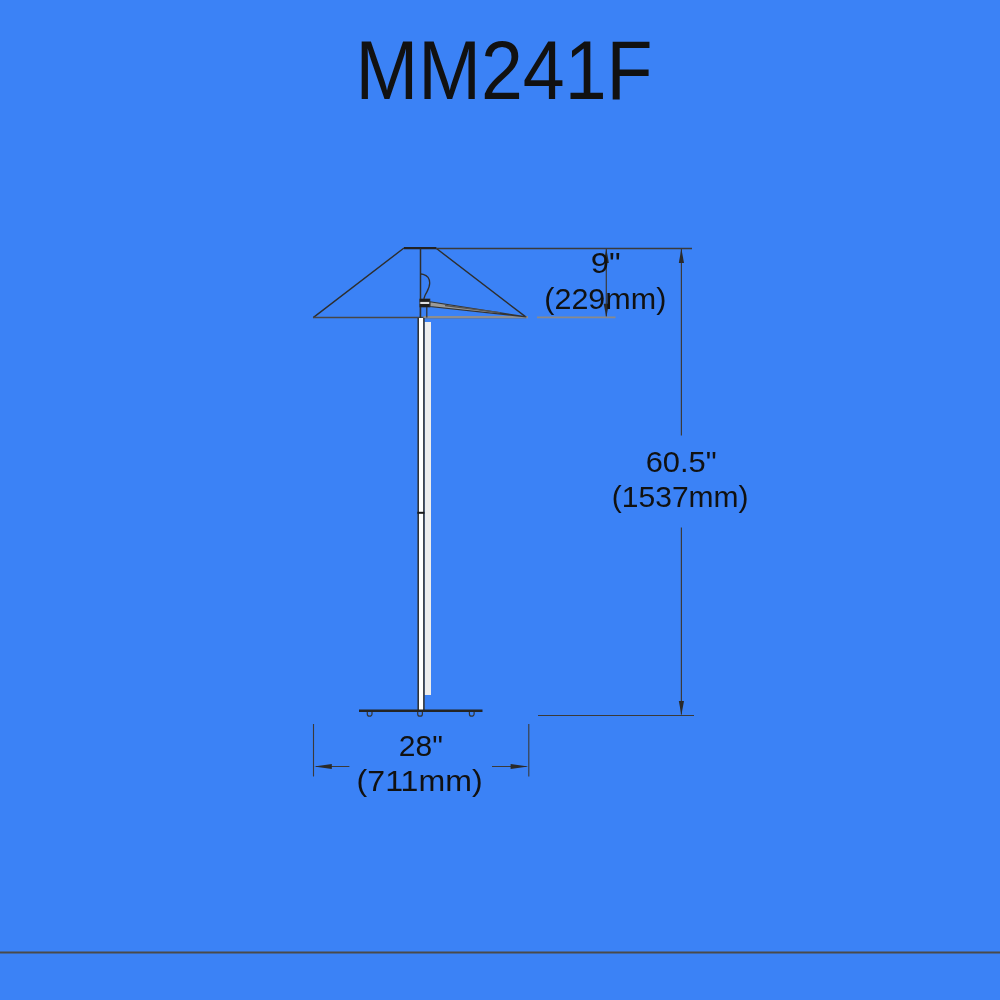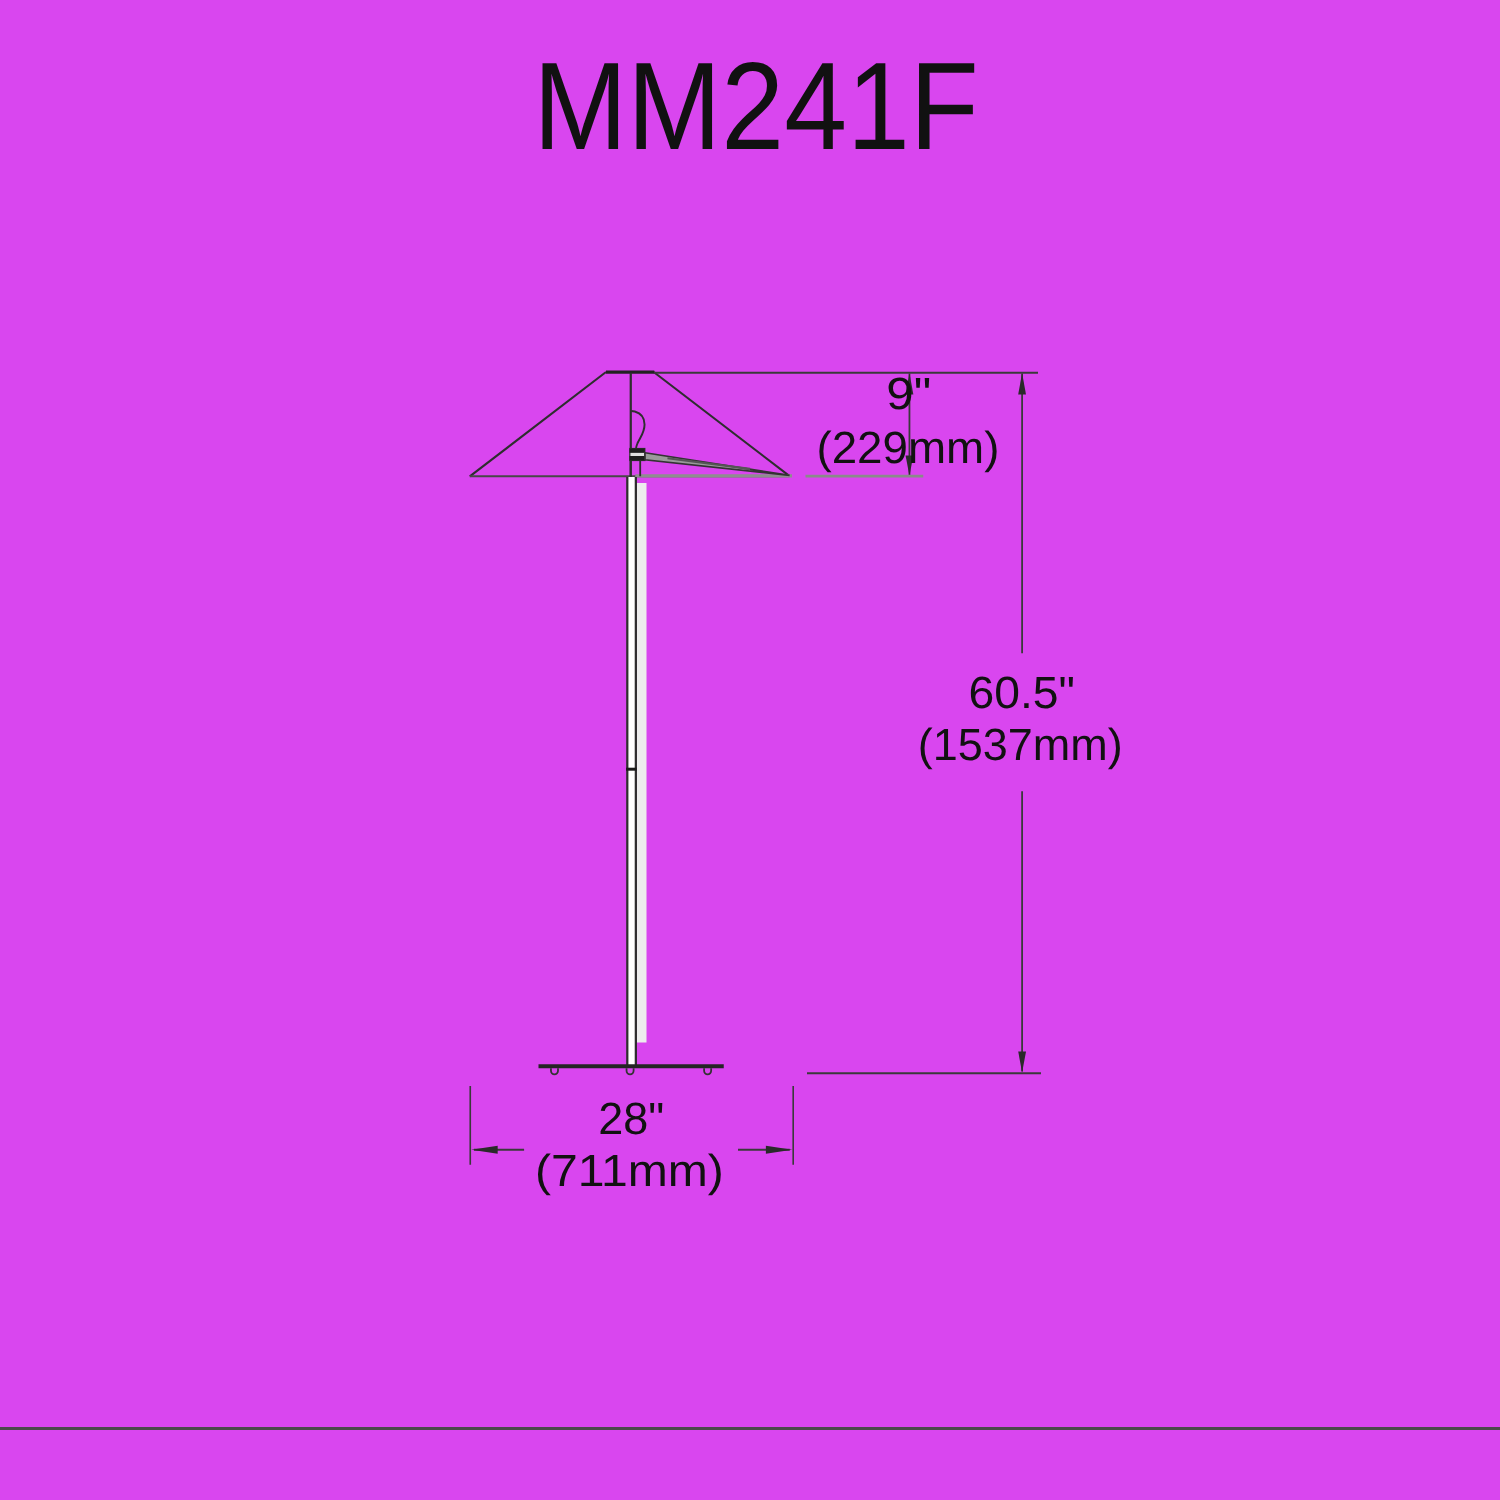--- a/index.html
+++ b/index.html
@@ -1,16 +1,16 @@
 <!DOCTYPE html>
 <html><head>
 <meta charset="utf-8">
 <style>
   html,body{margin:0;padding:0;background:#ffffff;}
-  .page{position:relative;width:1000px;height:1000px;background:#d946ef;overflow:hidden;
+  .page{position:relative;width:1000px;height:1000px;background:#3b82f6;overflow:hidden;
         font-family:"Liberation Sans", sans-serif;}
   svg{position:absolute;left:0;top:0;}
   text{font-family:"Liberation Sans", sans-serif;fill:#111111;}
 </style>
 </head>
 <body>
 <div class="page">
 <svg width="1000" height="1000" viewBox="0 0 1000 1000">
 
   <text x="504" y="99" font-size="83" text-anchor="middle" textLength="297" lengthAdjust="spacingAndGlyphs">MM241F</text>

